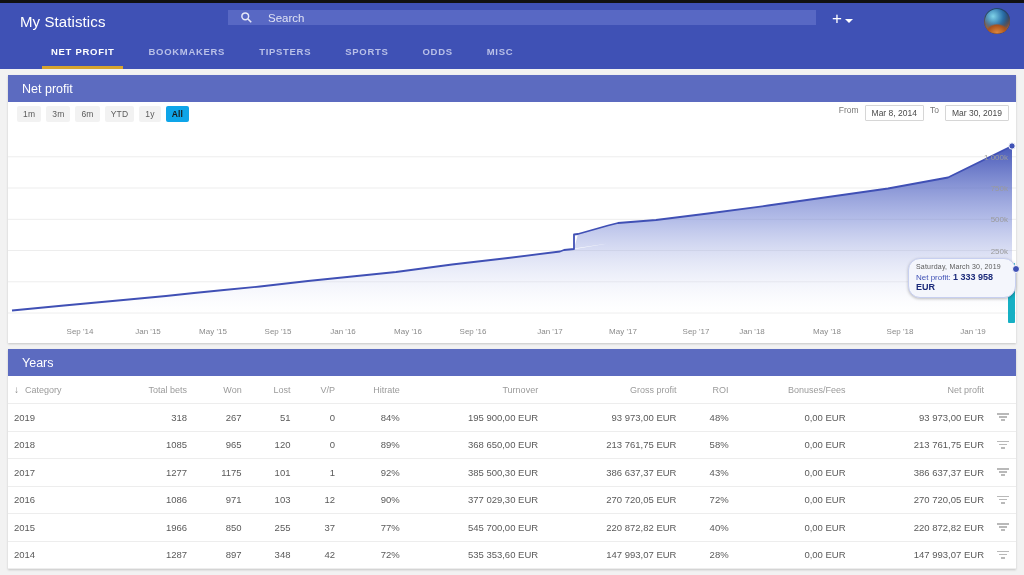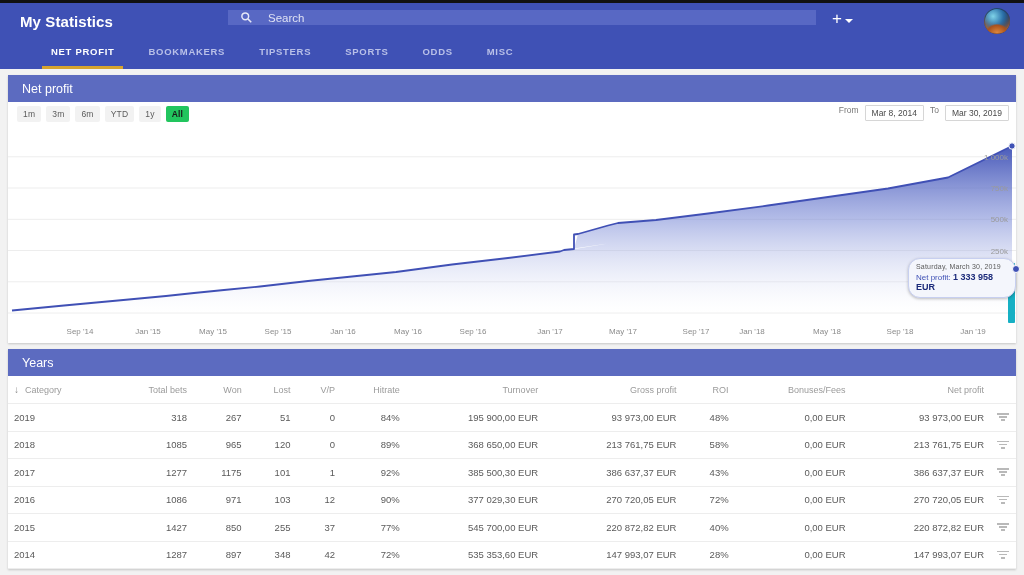--- a/index.html
+++ b/index.html
@@ -12,21 +12,21 @@
   #root { position: relative; width: 1024px; height: 575px; background:#f2f2f2; }
 
   
   .appbar {
     position: relative;
     height: 40px; background: #3f51b5;
     display: flex; align-items: center;
     border-top: 3px solid #111;
   }
   .app-title {
-    color: #fff; font-size: 15px; font-weight: bold;
+    color: #fff; font-size: 15px; font-weight: normal;
     margin-left: 20px; letter-spacing: .1px;
   }
   .searchbox {
     position: absolute; left: 228px; top: 7px;
     width: 588px; height: 15px;
     background: #5868c4; display: flex; align-items: center;
   }
   .search-ico { margin-left: 12px; color: #e6e8f7; font-size: 12px; line-height: 1; }
   .search-ph { margin-left: 16px; color: #dfe2f4; font-size: 11.5px; }
   .plus-wrap {
@@ -77,21 +77,21 @@
   }
 
   
   .chart-toolbar { position: relative; height: 26px; }
   .ranges { position: absolute; left: 9px; top: 4px; display: flex; gap: 5px; }
   .range-btn {
     font-size: 8.5px; color: #5b5b5b; background: #f2f2f2;
     padding: 3px 6px 3px 6px; border-radius: 2px; cursor: pointer;
     letter-spacing: .2px;
   }
-  .range-btn.active { background: #22c55e; color: #1a1a1a; font-weight: bold; }
+  .range-btn.active { background: #0ea5e9; color: #1a1a1a; font-weight: bold; }
   .daterange {
     position: absolute; right: 7px; top: 3px;
     display: flex; align-items: flex-start; gap: 6px;
     font-size: 8.5px; color: #777;
   }
   .date-input {
     border: 1px solid #d6d6d6; background: #fff;
     padding: 2px 6px; font-size: 8.5px; color: #4a4a4a; border-radius: 1px;
   }
 
@@ -345,21 +345,21 @@
           <td class="num">90%</td>
           <td class="num">377 029,30 EUR</td>
           <td class="num accent">270 720,05 EUR</td>
           <td class="num accent">72%</td>
           <td class="num">0,00 EUR</td>
           <td class="num accent">270 720,05 EUR</td>
           <td class="col-filter"><span class="filter-ico"><i></i><i></i><i></i></span></td>
         </tr>
         <tr>
           <td class="cat">2015</td>
-          <td class="num">1427</td>
+          <td class="num">1966</td>
           <td class="num">850</td>
           <td class="num">255</td>
           <td class="num">37</td>
           <td class="num">77%</td>
           <td class="num">545 700,00 EUR</td>
           <td class="num accent">220 872,82 EUR</td>
           <td class="num accent">40%</td>
           <td class="num">0,00 EUR</td>
           <td class="num accent">220 872,82 EUR</td>
           <td class="col-filter"><span class="filter-ico"><i></i><i></i><i></i></span></td>

